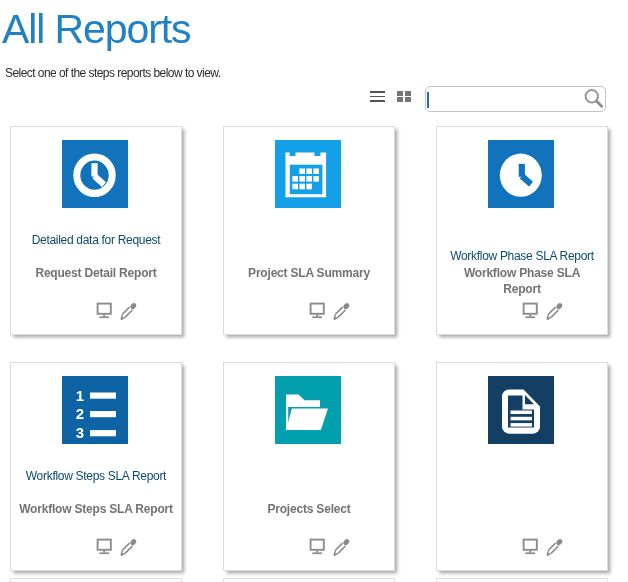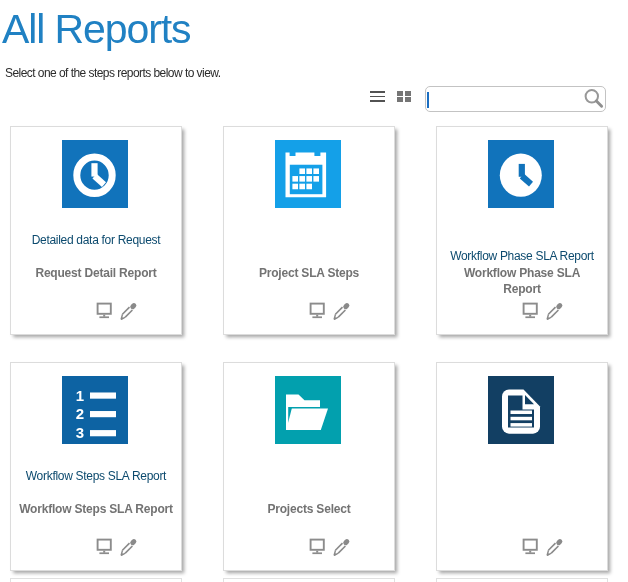--- a/index.html
+++ b/index.html
@@ -83,21 +83,21 @@
         <rect x="38.4" y="27.6" width="5.6" height="5.4"></rect>
       <rect x="17.4" y="35" width="5.6" height="5.4"></rect>
         <rect x="24.4" y="35" width="5.6" height="5.4"></rect>
         <rect x="31.4" y="35" width="5.6" height="5.4"></rect>
         <rect x="38.4" y="35" width="5.6" height="5.4"></rect>
       <rect x="17.4" y="42.4" width="5.6" height="5.4"></rect>
         <rect x="24.4" y="42.4" width="5.6" height="5.4"></rect>
         <rect x="31.4" y="42.4" width="5.6" height="5.4"></rect>
     </g>
   </svg>
-  <div class="ttl">Project SLA Steps</div>
+  <div class="ttl">Project SLA Summary</div>
   <div class="bicons"><svg width="55" height="18" viewBox="0 0 55 18">
     <g>
           <rect x="1.6" y="1.6" width="13.2" height="10.2" fill="none" stroke="#8c8c8c" stroke-width="1.9"></rect>
     <rect x="7.2" y="12.7" width="2" height="2" fill="#8c8c8c"></rect>
           <rect x="3.4" y="14.4" width="9.6" height="1.7" fill="#8c8c8c"></rect>
         </g>
     <g stroke="#8a8a8a" fill="none" stroke-width="1.6">
     <path d="M26.4,12.2 L33.5,5.1"></path>
           <path d="M29.3,15.1 L36.4,8.0"></path>
     <path d="M25.1,17.4 L26.5,12.3" stroke-width="1.4"></path>

